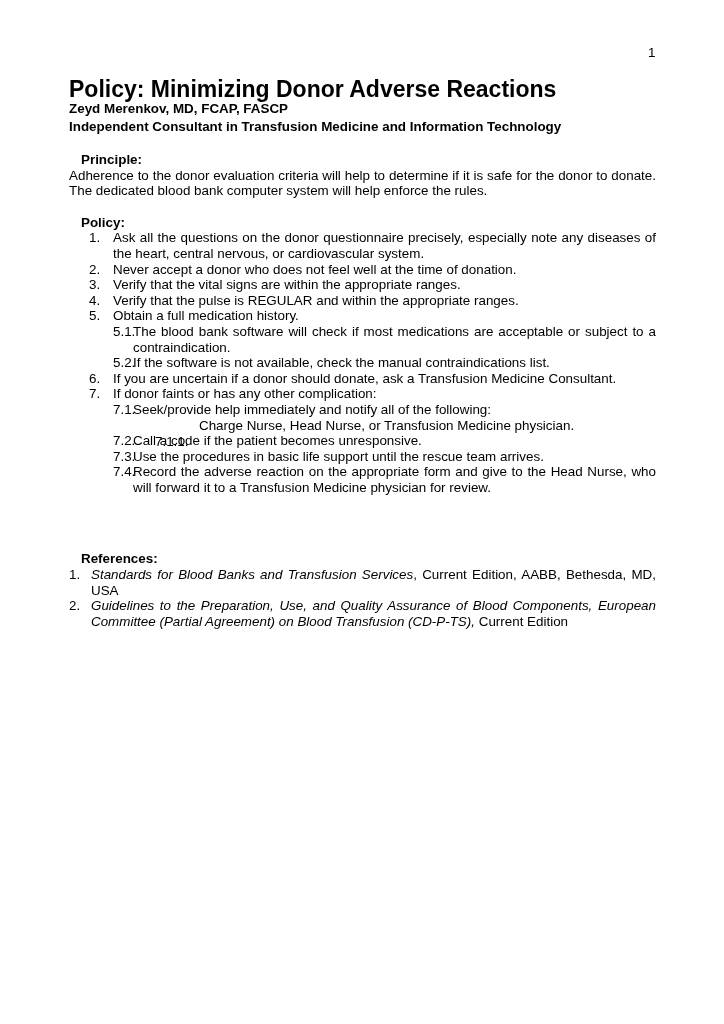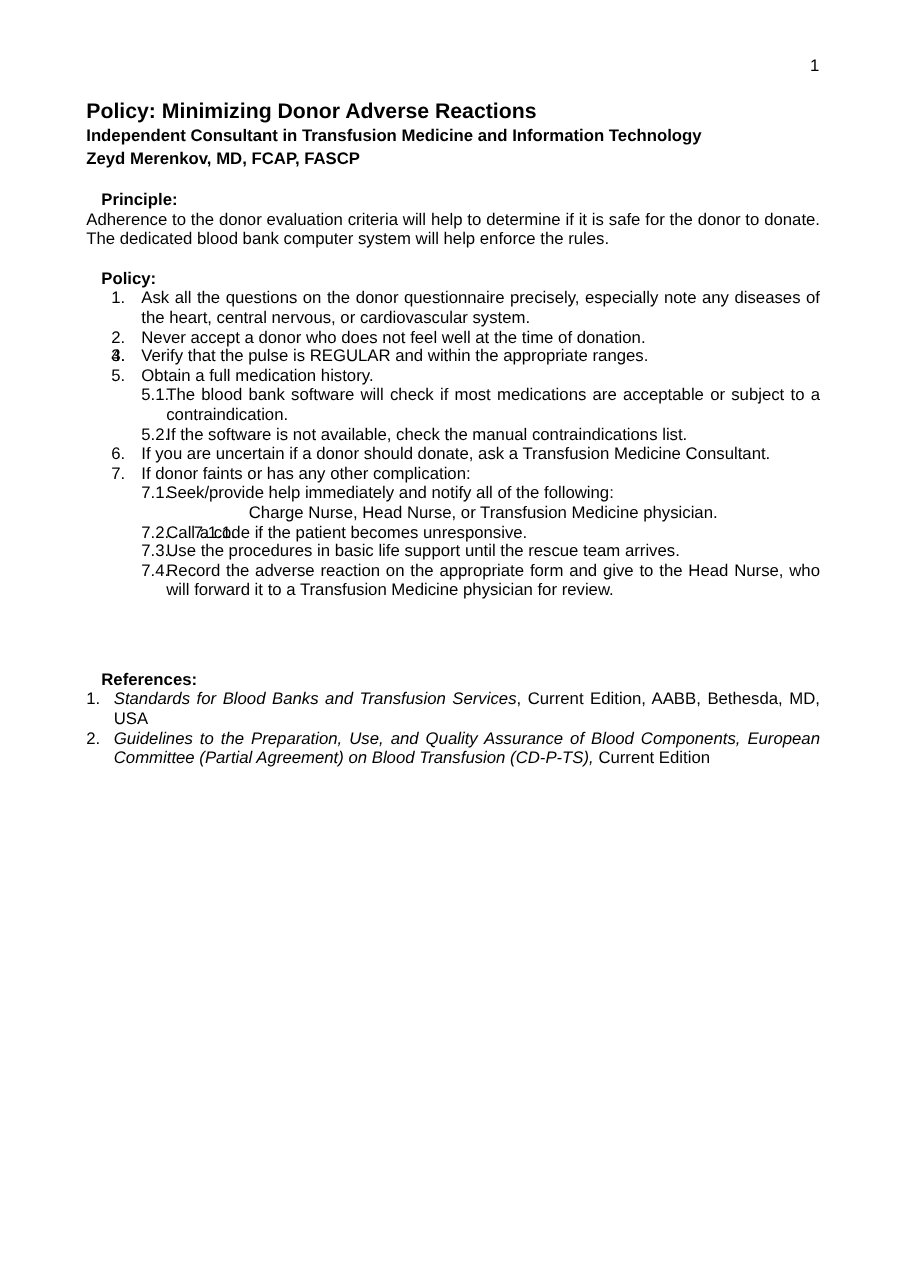--- a/index.html
+++ b/index.html
@@ -24,21 +24,21 @@
       font-size: 13.4px;
     }
     .content {
       position: absolute;
       left: 69px;
       top: 78px;
       width: 587px;
     }
     .title {
       font-weight: bold;
-      font-size: 17px;
+      font-size: 23px;
       line-height: 22px;
       margin: 0;
     }
     .subtitle {
       font-weight: bold;
       font-size: 13.4px;
       line-height: 18px;
       margin: 0;
     }
     .section-heading {
@@ -114,41 +114,42 @@
     }
     .ital { font-style: italic; }
   </style>
 </head>
 <body>
 
 <div class="page-number">1</div>
 
 <div class="content">
   <p class="title">Policy:  Minimizing Donor Adverse Reactions</p>
+  <p class="subtitle">Zeyd Merenkov, MD, FCAP, FASCP</p>
   <p class="subtitle">Independent Consultant in Transfusion Medicine and Information Technology</p>
-  <p class="subtitle">Zeyd Merenkov, MD, FCAP, FASCP</p>
 
   <div class="principle">
     <p class="section-heading">Principle:</p>
     <p class="para">Adherence to the donor evaluation criteria will help to determine if it is safe for the donor to donate.  The dedicated blood bank computer system will help enforce the rules.</p>
   </div>
 
   <div class="policy">
     <p class="section-heading">Policy:</p>
     <ol class="lvl1">
       <li>
         <span class="num1">1.</span>
         <span>Ask all the questions on the donor questionnaire precisely, especially note any diseases of the heart, central nervous, or cardiovascular system.</span>
       </li>
       <li>
         <span class="num1">2.</span>
         <span>Never accept a donor who does not feel well at the time of donation.</span>
       </li>
       <li>
         <span class="num1">3.</span>
+        <span>Verify that the vital signs are within the appropriate ranges.</span>
       </li>
       <li>
         <span class="num1">4.</span>
         <span>Verify that the pulse is REGULAR and within the appropriate ranges.</span>
       </li>
       <li>
         <span class="num1">5.</span>
         <span>Obtain a full medication history.</span>
         <ol class="lvl2">
           <li>

